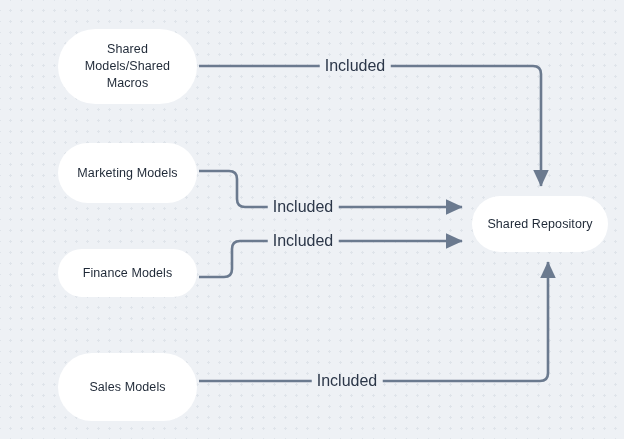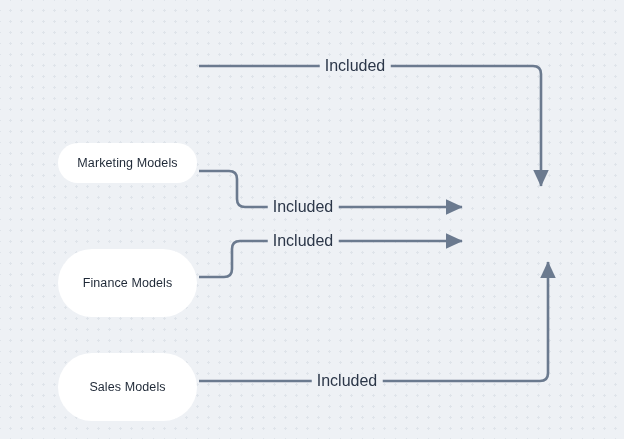--- a/index.html
+++ b/index.html
@@ -74,28 +74,36 @@
       </marker>
     </defs>
     <g id="edge-paths" fill="none" stroke="#6b7a8f" stroke-width="2.6" stroke-linecap="butt" stroke-linejoin="round">
         <path d="M 199 66 L 533 66 Q 541 66 541 74 L 541 186" marker-end="url(#arrow)"></path>
         <path d="M 199 171 L 229 171 Q 237 171 237 179 L 237 199 Q 237 207 245 207 L 462 207" marker-end="url(#arrow)"></path>
         <path d="M 199 277 L 224 277 Q 232 277 232 269 L 232 249 Q 232 241 240 241 L 462 241" marker-end="url(#arrow)"></path>
         <path d="M 199 381 L 540 381 Q 548 381 548 373 L 548 262" marker-end="url(#arrow)"></path>
       </g>
   </svg>
 
-  <div class="node" style="left: 58px; top: 143px; width: 139px; height: 40px; background: rgb(255, 255, 255); color: rgb(31, 41, 55);">
+  <div class="node" style="left: 58px; top: 29px; width: 139px; height: 75px; background: rgb(255, 255, 255); color: rgb(31, 41, 55);">
+    <span class="node-label">Shared
+Models/Shared
+Macros</span>
+  </div>
+  <div class="node" style="left: 58px; top: 143px; width: 139px; height: 60px; background: rgb(255, 255, 255); color: rgb(31, 41, 55);">
     <span class="node-label">Marketing Models</span>
   </div>
-  <div class="node" style="left: 58px; top: 249px; width: 139px; height: 68px; background: rgb(255, 255, 255); color: rgb(31, 41, 55);">
+  <div class="node" style="left: 58px; top: 249px; width: 139px; height: 48px; background: rgb(255, 255, 255); color: rgb(31, 41, 55);">
     <span class="node-label">Finance Models</span>
   </div>
   <div class="node" style="left: 58px; top: 353px; width: 139px; height: 68px; background: rgb(255, 255, 255); color: rgb(31, 41, 55);">
     <span class="node-label">Sales Models</span>
+  </div>
+  <div class="node" style="left: 472px; top: 196px; width: 136px; height: 56px; background: rgb(255, 255, 255); color: rgb(31, 41, 55);">
+    <span class="node-label">Shared Repository</span>
   </div>
 
   <div class="edge-label" style="left: 355px; top: 66px; background: rgb(238, 241, 245); color: rgb(43, 54, 72);">Included</div>
   <div class="edge-label" style="left: 303px; top: 207px; background: rgb(238, 241, 245); color: rgb(43, 54, 72);">Included</div>
   <div class="edge-label" style="left: 303px; top: 241px; background: rgb(238, 241, 245); color: rgb(43, 54, 72);">Included</div>
   <div class="edge-label" style="left: 347px; top: 381px; background: rgb(238, 241, 245); color: rgb(43, 54, 72);">Included</div>
 
 </div>
 
 </body></html>

